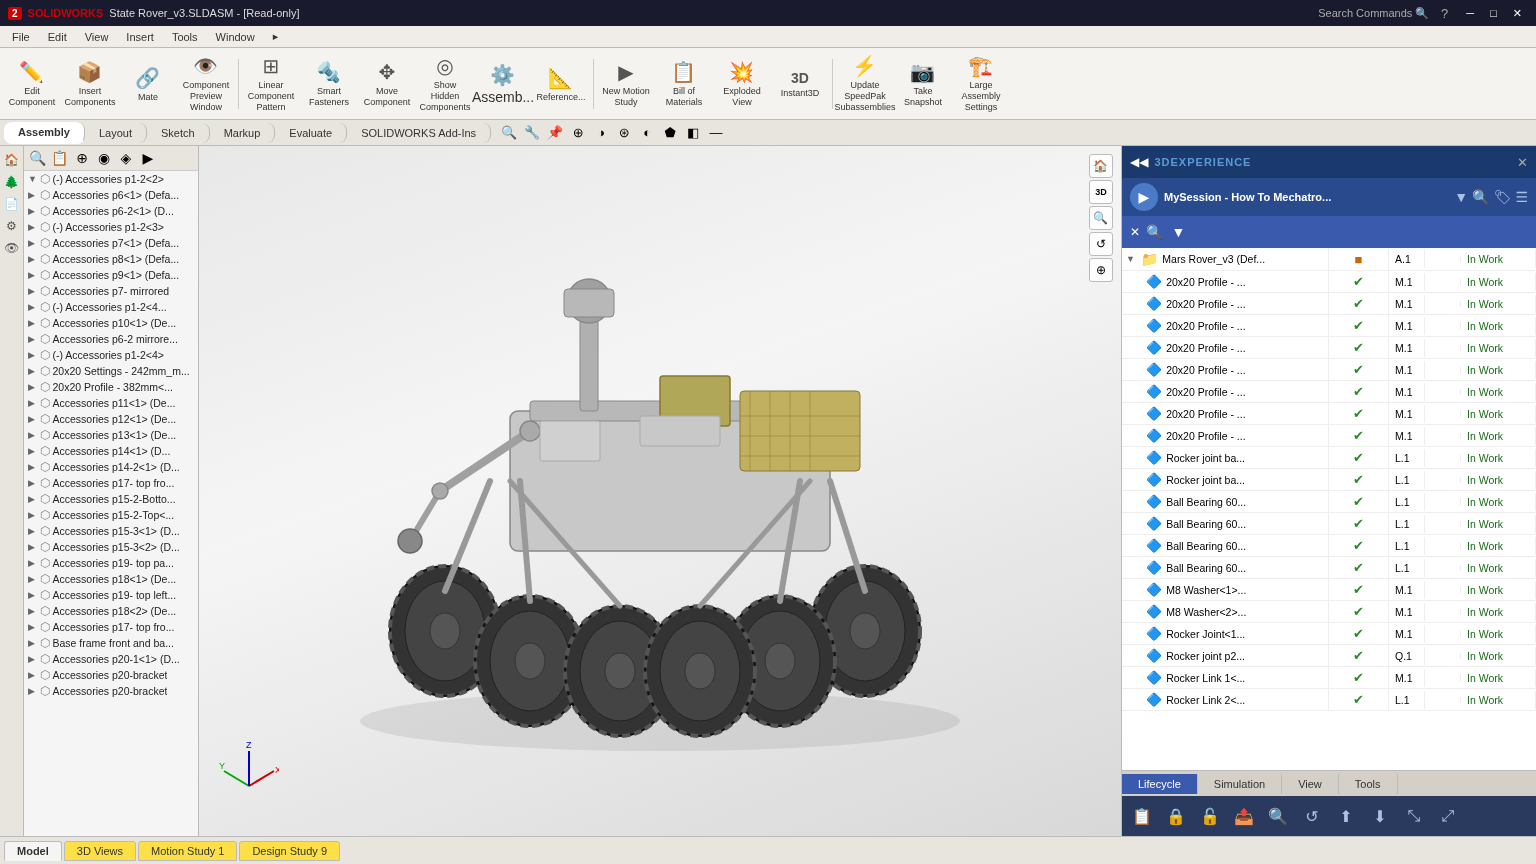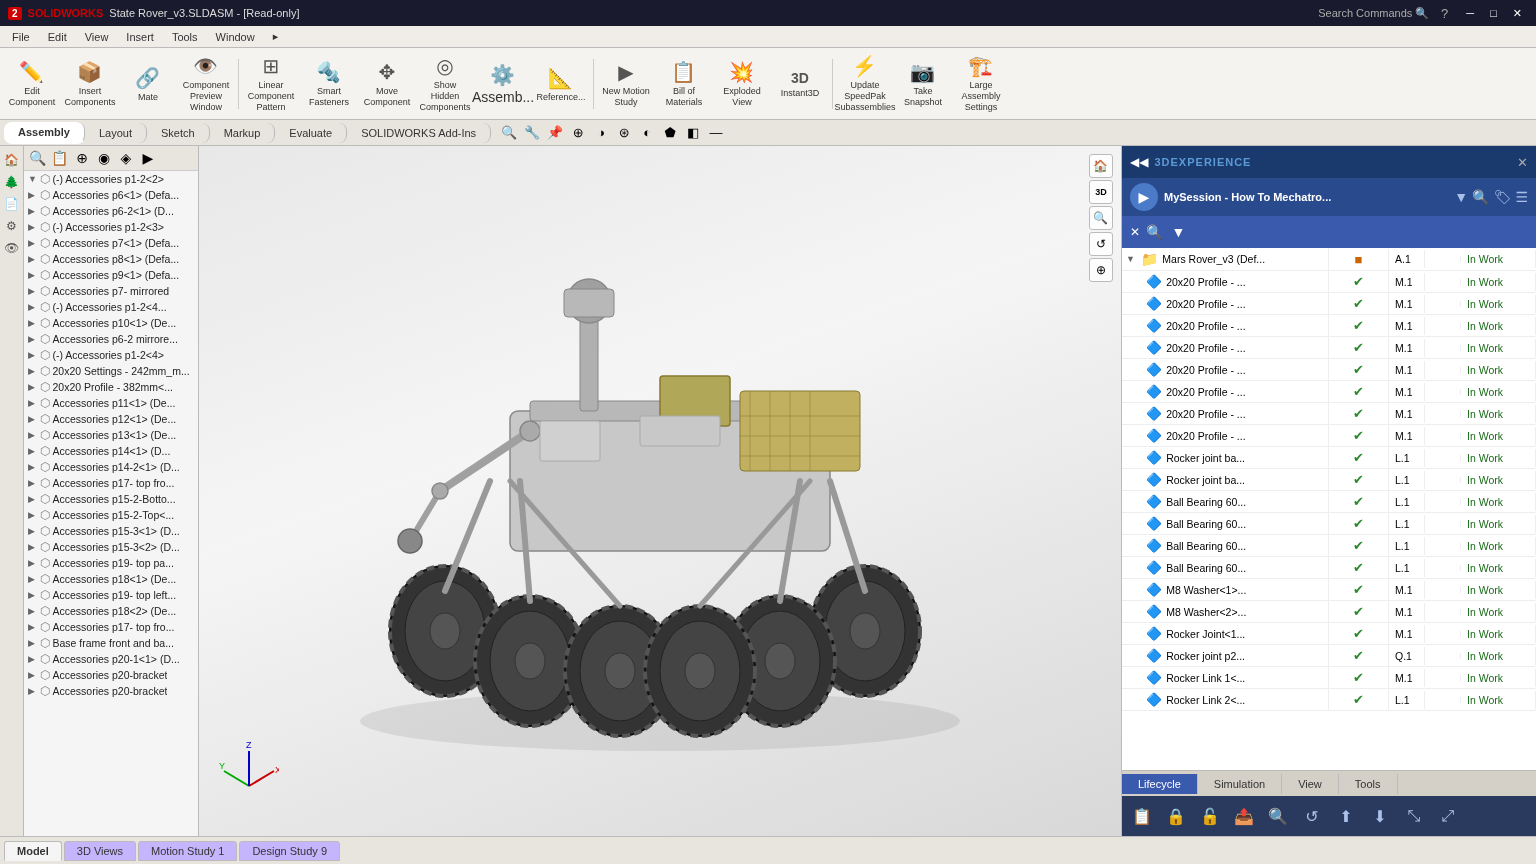--- a/index.html
+++ b/index.html
@@ -304,21 +304,21 @@
       align-items: center;
       padding: 0 4px;
       border-top: 1px solid #bbb;
       gap: 2px;
     }
     .view-tab {
       padding: 3px 12px;
       cursor: pointer;
       font-size: 11px;
       color: #333;
-      background: #c4b5fd;
+      background: #fde047;
       border: 1px solid #bbb;
       border-radius: 3px 3px 0 0;
     }
     .view-tab.active { background: #f5f5f5; border-bottom: 1px solid #f5f5f5; font-weight: bold; }
 
     
     #side-icon-panel {
       width: 24px;
       background: #e8e4de;
       border-right: 1px solid #bbb;

